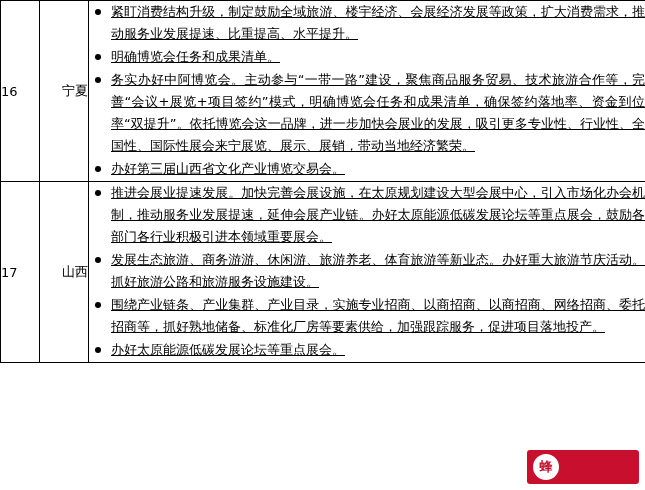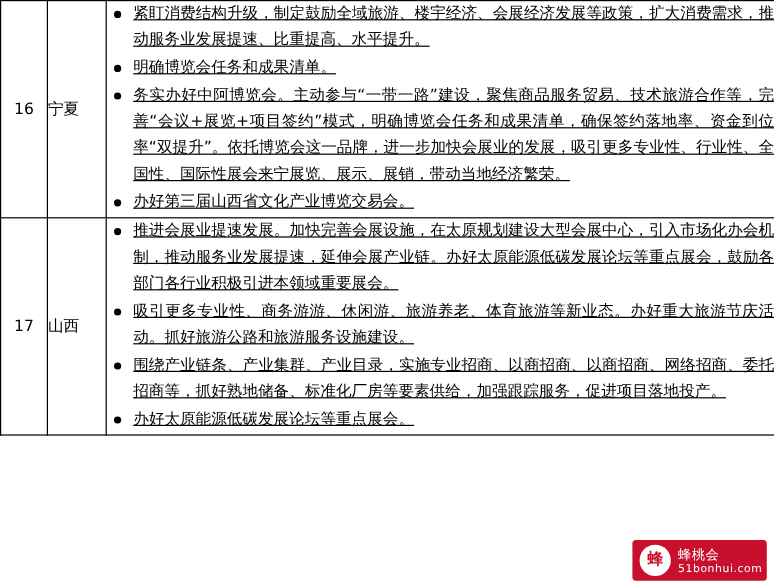--- a/index.html
+++ b/index.html
@@ -20,26 +20,25 @@
     width: 645px;
     table-layout: fixed;
   }
   table.doc-table td {
     border: 1px solid #000000;
     vertical-align: middle;
     padding: 0;
   }
   td.col-num {
     width: 38px;
-    text-align: center;
     font-size: 13px;
   }
   td.col-region {
     width: 48px;
-    text-align: left;
+    text-align: right;
     font-size: 13px;
   }
   td.col-content {
     width: 556px;
     padding: 6px 10px 8px 6px;
     vertical-align: top;
     text-decoration: underline;
   }
   ul.bullets {
     margin: 0;
@@ -112,28 +111,24 @@
           <li>办好第三届山西省文化产业博览交易会。</li>
         </ul>
       </td>
     </tr>
     <tr>
       <td class="col-num">17</td>
       <td class="col-region">山西</td>
       <td class="col-content">
         <ul class="bullets">
           <li>推进会展业提速发展。加快完善会展设施，在太原规划建设大型会展中心，引入市场化办会机制，推动服务业发展提速，延伸会展产业链。办好太原能源低碳发展论坛等重点展会，鼓励各部门各行业积极引进本领域重要展会。</li>
-          <li>吸引更多专业性、商务游游、休闲游、旅游养老、体育旅游等新业态。办好重大旅游节庆活动。抓好旅游公路和旅游服务设施建设。</li>
+          <li>发展生态旅游、商务游游、休闲游、旅游养老、体育旅游等新业态。办好重大旅游节庆活动。抓好旅游公路和旅游服务设施建设。</li>
           <li>围绕产业链条、产业集群、产业目录，实施专业招商、以商招商、以商招商、网络招商、委托招商等，抓好熟地储备、标准化厂房等要素供给，加强跟踪服务，促进项目落地投产。</li>
           <li>办好太原能源低碳发展论坛等重点展会。</li>
         </ul>
       </td>
     </tr>
   </tbody>
 </table>
 
 <div class="watermark">
   <div class="wm-logo">蜂</div>
-  <div class="wm-text">
-    <div>蜂桃会</div>
-    <div style="font-size:9px;">51bonhui.com</div>
-  </div>
 </div>
 
 </body></html>

